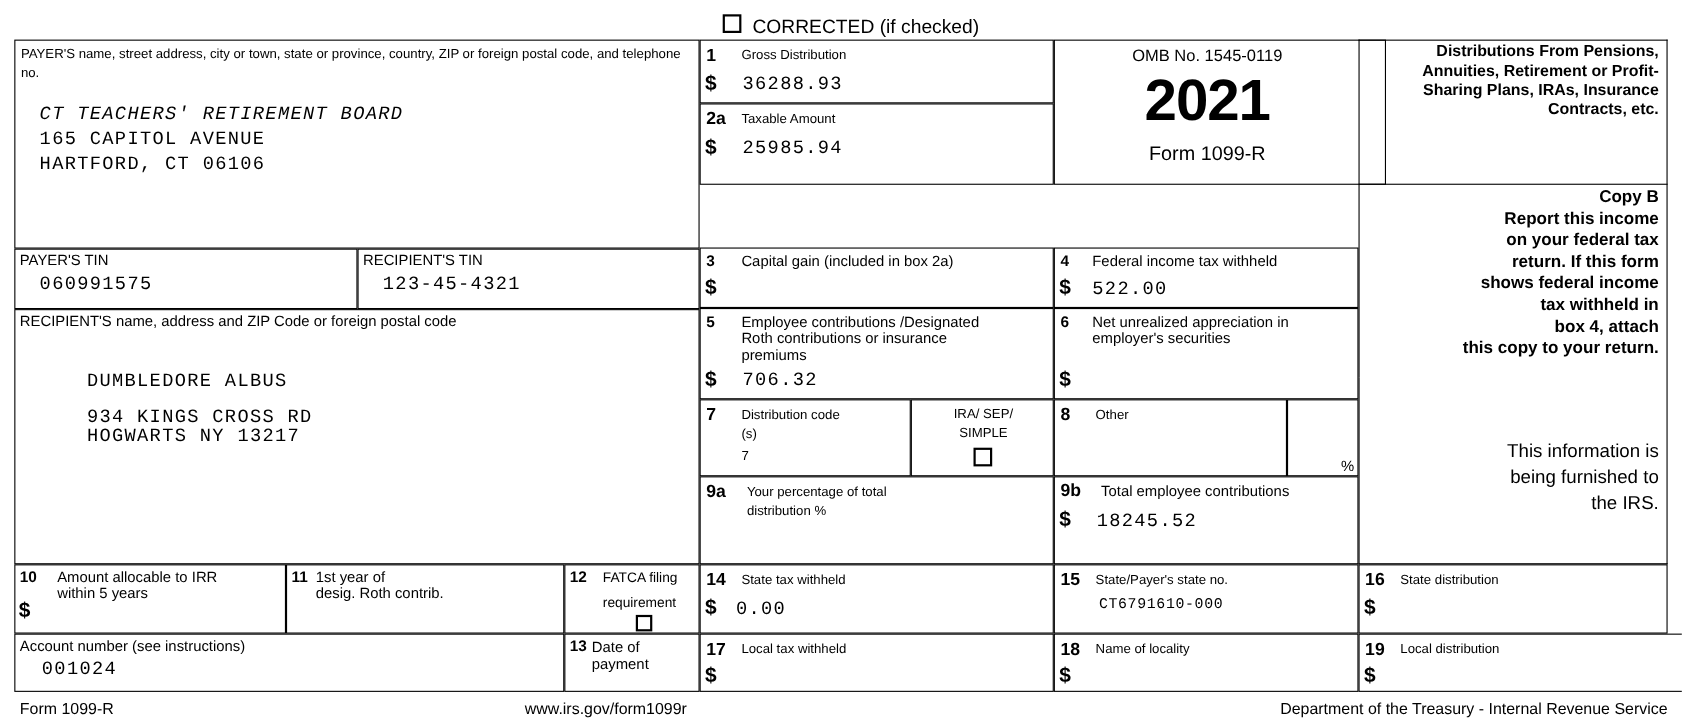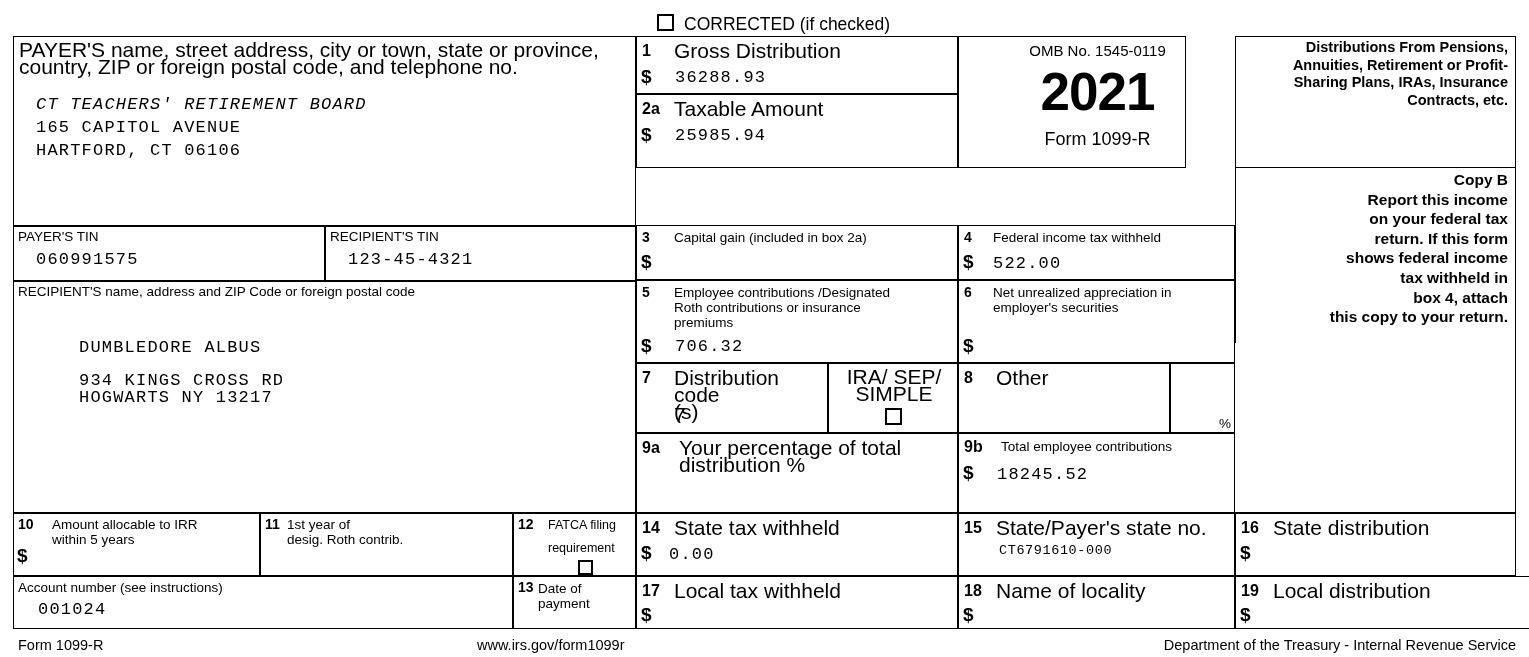--- a/index.html
+++ b/index.html
@@ -20,21 +20,21 @@
     overflow: hidden;
   }
   .abs { position: absolute; box-sizing: border-box; }
   .bx {
     position: absolute;
     box-sizing: border-box;
     border: 1px solid #000;
     background: transparent;
   }
   
-  .lbl      { font-size: 21px; line-height: 17px; }
+  .lbl      { font-size: 12px; line-height: 17px; }
   .lbl-sm   { font-size: 13.5px; line-height: 15px; }
   .lbl-xs   { font-size: 12.5px; line-height: 14px; }
   .num      { font-weight: bold; font-size: 16px; line-height: 17px; }
   .num-sm   { font-weight: bold; font-size: 14px; line-height: 15px; }
   .money    { font-weight: bold; font-size: 19px; line-height: 19px; }
   .val {
     font-family: "Liberation Mono", "DejaVu Sans Mono", monospace;
     font-size: 17px;
     letter-spacing: 1.2px;
     line-height: 20px;
@@ -167,21 +167,21 @@
     <div class="abs val" style="left:38px; top:31px;">36288.93</div>
   </div>
 
   <div class="bx" style="left:636px; top:94px; width:322px; height:74px;">
     <div class="abs num" style="left:5px; top:5px;">2a</div>
     <div class="abs lbl" style="left:37px; top:5px;">Taxable Amount</div>
     <div class="abs money" style="left:4px; top:30px;">$</div>
     <div class="abs val" style="left:38px; top:31px;">25985.94</div>
   </div>
 
-  <div class="bx" style="left:958px; top:36px; width:228px; height:132px;">
+  <div class="bx" style="left:958px; top:36px; width:302px; height:132px;">
     <div class="abs omb" style="left:0; top:5px; width:277px;">OMB No. 1545-0119</div>
     <div class="abs year" style="left:0; top:28px; width:277px;">2021</div>
     <div class="abs formno" style="left:0; top:92px; width:277px;">Form 1099-R</div>
   </div>
 
 
   <div class="bx" style="left:636px; top:225px; width:322px; height:55px;">
     <div class="abs num-sm" style="left:5px; top:4px;">3</div>
     <div class="abs lbl-sm" style="left:37px; top:4px;">Capital gain (included in box 2a)</div>
     <div class="abs money" style="left:4px; top:26px;">$</div>
@@ -301,20 +301,25 @@
     <div class="abs copyb" style="right:8px; top:2px; width:262px; white-space:pre-line;">Copy B
 Report this income
 on your federal tax
 return. If this form
 shows federal income
 tax withheld in
 box 4, attach
 this copy to your return.</div>
   </div>
 
+  <div class="bx" style="left:1235px; top:343px; width:281px; height:170px; border:none; border-left:1px solid #000;">
+    <div class="abs lbl rt" style="right:8px; top:55px; width:262px; font-size:17px; line-height:24px; white-space:pre-line;">This information is
+being furnished to
+the IRS.</div>
+  </div>
 
   <div class="abs" style="left:1515px; top:36px; width:1px; height:477px; background:#000;"></div>
   <div class="abs" style="left:1235px; top:36px; width:281px; height:1px; background:#000;"></div>
   <div class="abs" style="left:1235px; top:512px; width:281px; height:1px; background:#000;"></div>
 
   <div class="abs foot" style="left:18px; top:637px;">Form 1099-R</div>
   <div class="abs foot" style="left:477px; top:637px;">www.irs.gov/form1099r</div>
   <div class="abs foot" style="right:13px; top:637px; text-align:right;">Department of the Treasury - Internal Revenue Service</div>
 
 </div>

